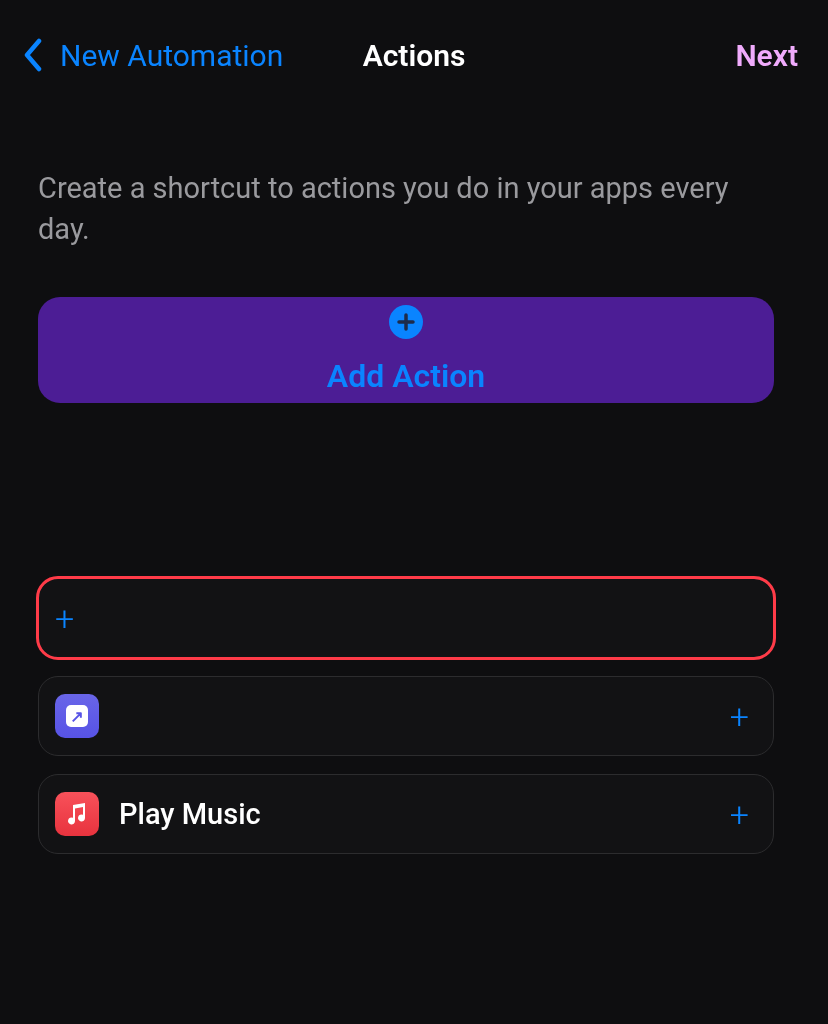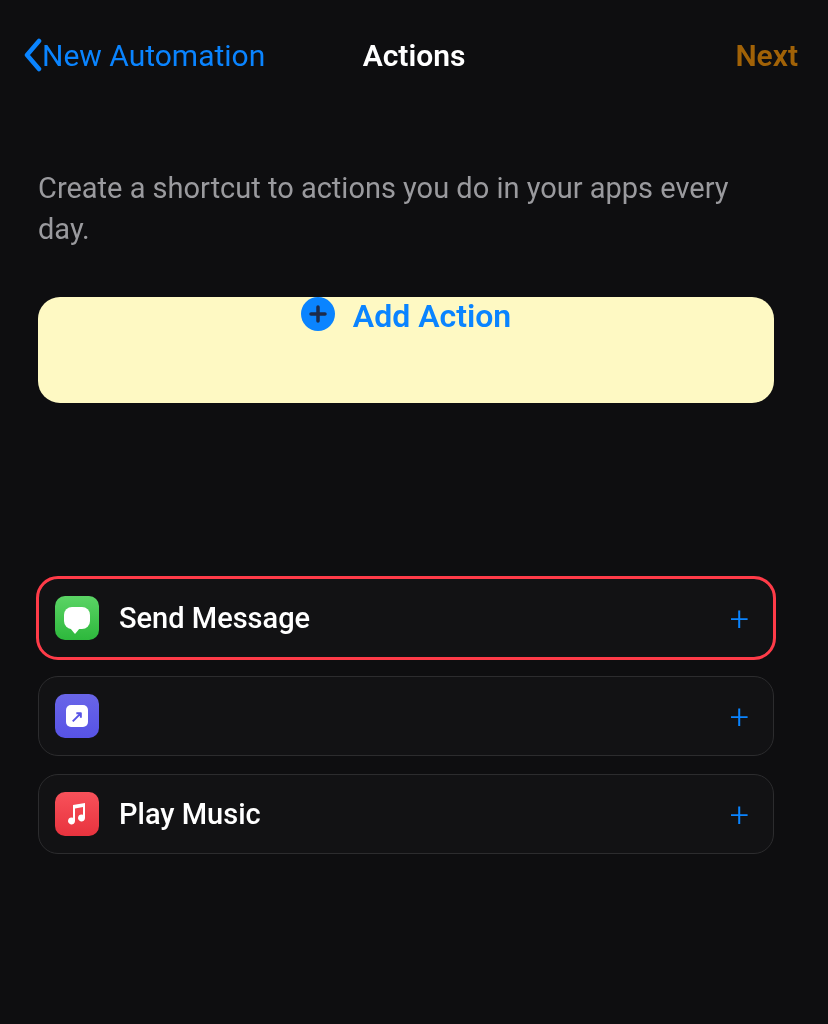--- a/index.html
+++ b/index.html
@@ -14,58 +14,59 @@
   .header {
     display: flex;
     align-items: center;
     justify-content: space-between;
     padding: 30px 30px 20px 22px;
     height: 100px;
   }
   .back-group {
     display: flex;
     align-items: center;
-    gap: 0;
+    gap: 18px;
     color: #0a84ff;
     cursor: pointer;
     font-size: 30px;
   }
   .chevron-left svg { display:block; }
   .title {
     position: absolute;
     left: 50%;
     transform: translateX(-50%);
     font-size: 30px;
     font-weight: 600;
     color: #fff;
   }
   .next-btn {
-    color: #a16207;
+    color: #f0abfc;
     font-size: 30px;
     font-weight: 600;
     cursor: pointer;
   }
   .content {
     padding: 68px 54px 0 38px;
   }
   .desc {
     color: #9a9a9e;
     font-size: 29px;
     line-height: 1.4;
     margin-bottom: 48px;
   }
   .add-action-btn {
-    background: #fef9c3;
+    background: #4c1d95;
     border-radius: 22px;
     height: 106px;
     display: flex;
-    align-items: flex-start;
+    align-items: center;
     justify-content: center;
     gap: 18px;
     cursor: pointer;
+    flex-direction: column;
   }
   .add-action-btn .plus-circle {
     width: 34px; height: 34px;
     border-radius: 50%;
     background: #0a84ff;
     display:flex;align-items:center;justify-content:center;
     color: #1d2b4b;
     font-weight: 700;
   }
   .add-action-btn .label {
@@ -148,26 +149,20 @@
       <svg width="20" height="20" viewBox="0 0 20 20">
           <path d="M10 3v14M3 10h14" stroke="#1d2b4b" stroke-width="3.5" stroke-linecap="round"></path>
         </svg>
     </span>
     <span class="label">Add Action</span>
   </div>
 
   <div class="section">
 
     <div class="suggestion highlight">
-      <div class="sug-left">
-        <div class="app-icon icon-messages">
-            <div class="bubble"></div>
-          </div>
-        <span class="sug-label">Send Message</span>
-      </div>
       <span class="plus-thin">+</span>
     </div>
 
     <div class="suggestion">
       <div class="sug-left">
         <div class="app-icon icon-openapp">
             <div class="inner">↗</div>
           </div>
       </div>
       <span class="plus-thin">+</span>

